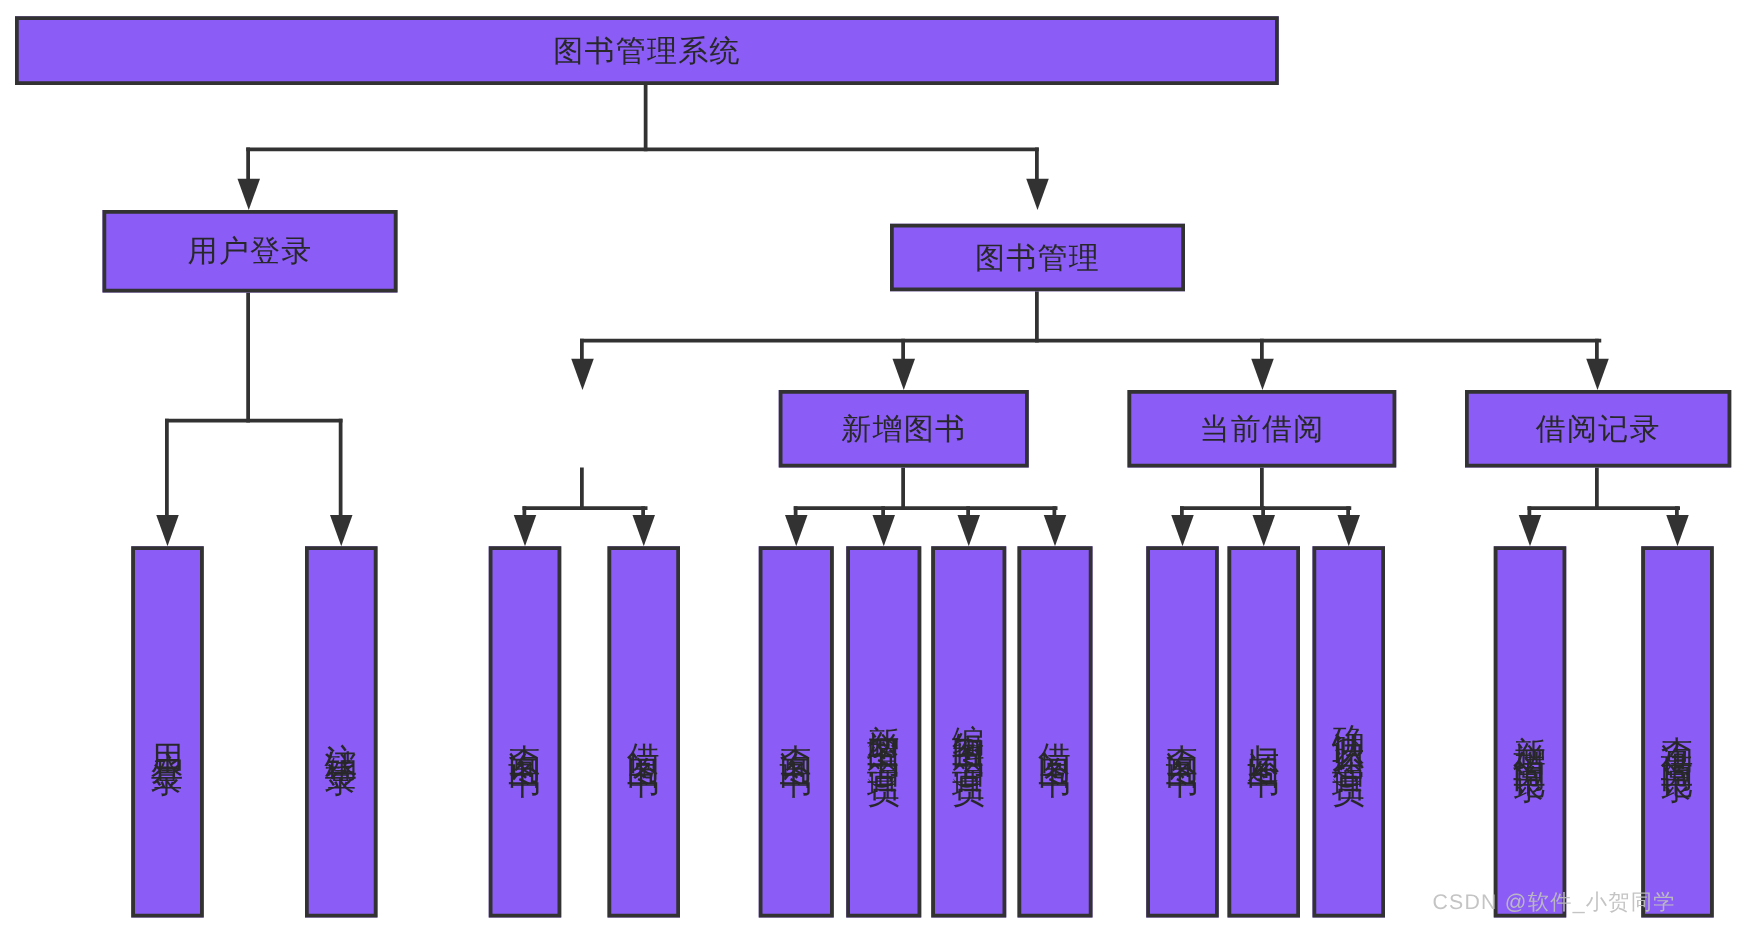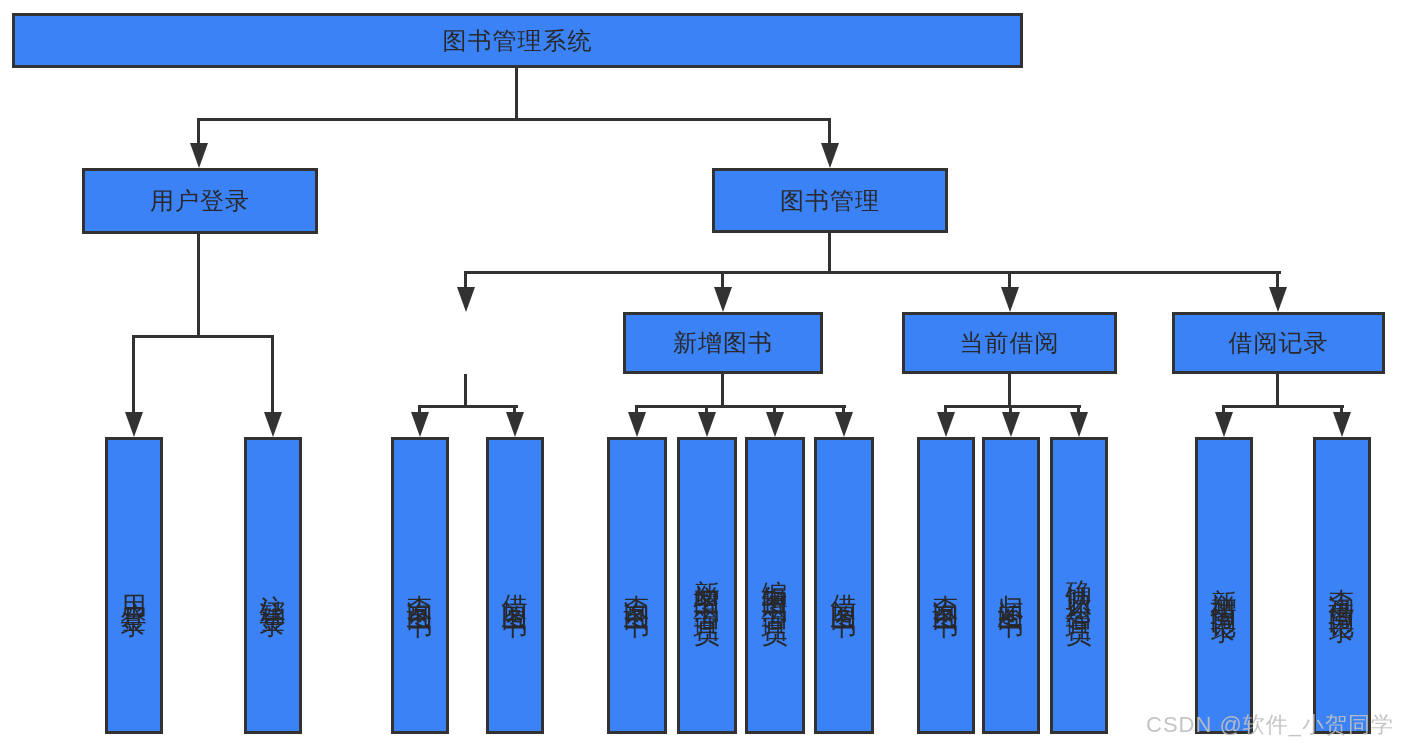--- a/index.html
+++ b/index.html
@@ -16,21 +16,21 @@
   .stage{
     position:relative;
     width:1405px;
     height:747px;
     background:var(--background);
     overflow:hidden;
   }
   .box{
     position:absolute;
     border:3px solid var(--line);
-    background:#3b82f6;
+    background:#8b5cf6;
     display:flex;
     align-items:center;
     justify-content:center;
     color:var(--text);
     z-index:2;
   }
   .box.h .lbl{
     font-size:24px;
     letter-spacing:1px;
     white-space:nowrap;
@@ -48,21 +48,21 @@
   .lv{position:absolute;width:3px;background:var(--line);z-index:1;}
   .arr{
     position:absolute;width:0;height:0;z-index:1;
     border-left:9px solid transparent;
     border-right:9px solid transparent;
     border-top:25px solid var(--line);
   }
   .watermark{
     position:absolute;
     left:1146px;top:710px;
-    font-size:22px;
+    font-size:17px;
     color:var(--watermark);
     opacity:.92;
     letter-spacing:1px;
     white-space:nowrap;
     z-index:5;
   }
 </style>
 </head>
 <body>
 
@@ -127,21 +127,21 @@
   <div class="lv" style="left:1340px;top:405px;height:11px"></div>
   <div class="arr" style="left:1333px;top:412px"></div>
 
   <div class="box h" style="left:12px;top:13px;width:1011px;height:55px">
     <span class="lbl">图书管理系统</span>
   </div>
 
   <div class="box h" style="left:82px;top:168px;width:236px;height:66px">
     <span class="lbl">用户登录</span>
   </div>
-  <div class="box h" style="left:712px;top:168px;width:236px;height:65px">
+  <div class="box h" style="left:712px;top:179px;width:236px;height:54px">
     <span class="lbl">图书管理</span>
   </div>
 
   <div class="box h" style="left:623px;top:312px;width:200px;height:62px">
     <span class="lbl">新增图书</span>
   </div>
   <div class="box h" style="left:1172px;top:312px;width:213px;height:62px">
     <span class="lbl">借阅记录</span>
   </div>
   <div class="box h" style="left:902px;top:312px;width:215px;height:62px">

